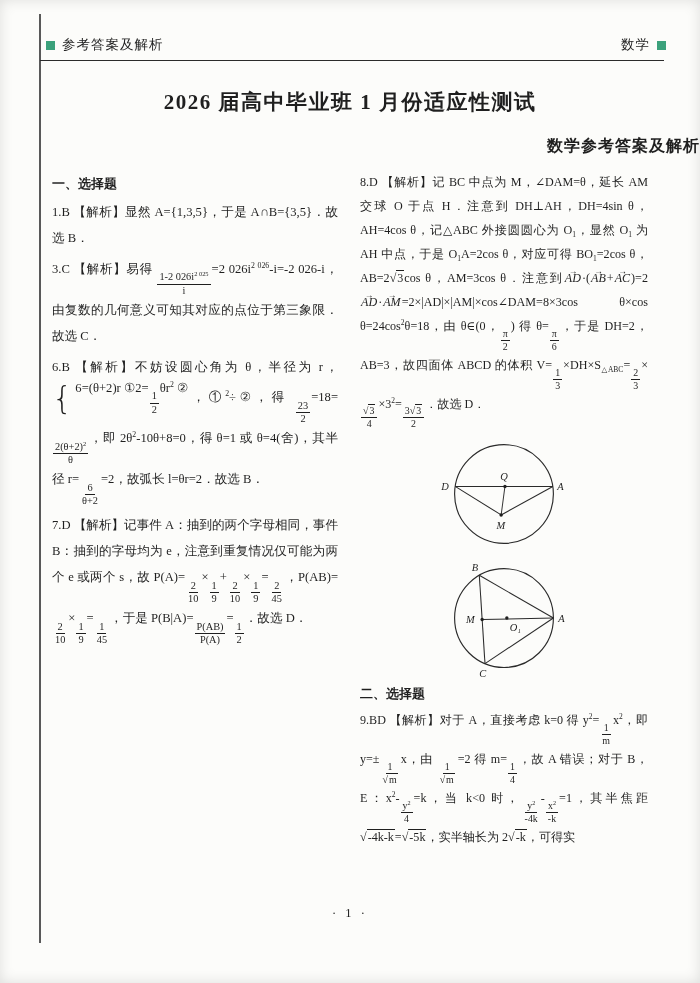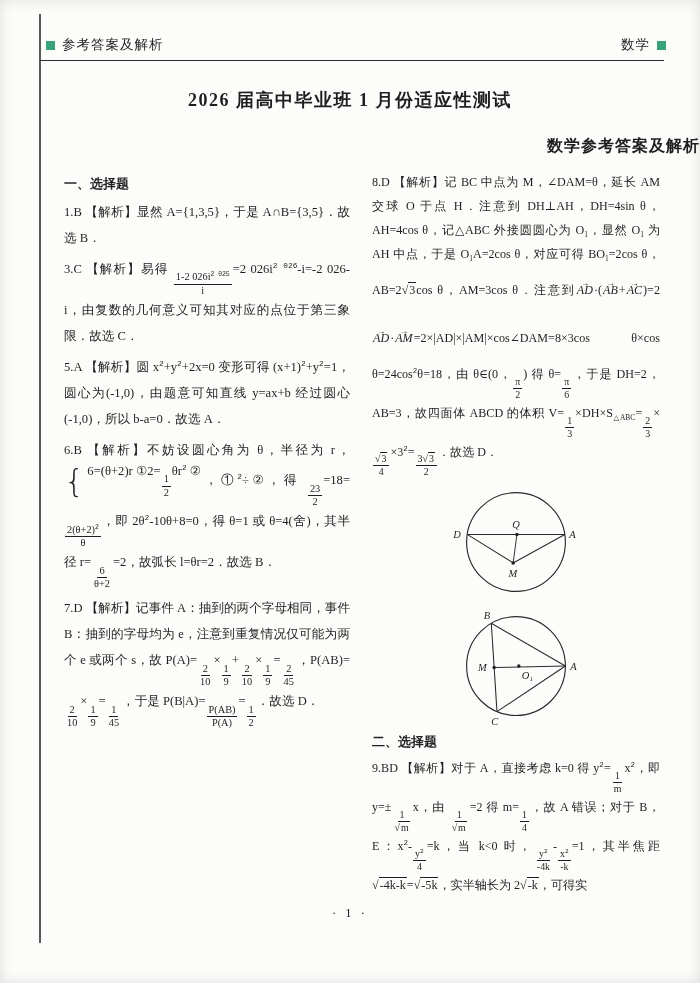--- a/index.html
+++ b/index.html
@@ -22,46 +22,46 @@
   .hdr {
     position:absolute; top:36px; left:46px; right:34px;
     display:flex; justify-content:space-between; align-items:center;
     font-size:13.5px; letter-spacing:1px;
   }
   .hdr-left,.hdr-right { display:flex; align-items:center; gap:7px; }
   .sq { width:9px; height:9px; background:var(--accent-green,#3ba17b); display:inline-block; }
   .rule { position:absolute; top:60px; left:40px; right:36px; border-top:1.4px solid var(--rule,#2b2b2b); }
   .doc-title {
     position:absolute; top:88px; left:0; width:100%;
-    text-align:center; font-size:18px; font-weight:bold; letter-spacing:1.5px;
+    text-align:center; font-size:21px; font-weight:bold; letter-spacing:1.5px;
   }
   .doc-subtitle {
     position:absolute; top:136px; left:0; width:100%;
     text-align:right; font-size:16px; font-weight:bold; letter-spacing:1px;
   }
   .columns {
-    position:absolute; top:170px; left:64px; width:596px;
+    position:absolute; top:170px; left:52px; width:596px;
     display:flex; gap:22px;
   }
   .col { text-align:justify; }
   .col-left  { width:286px; font-size:12.6px; line-height:26px; }
   .col-right { width:288px; font-size:12.1px; line-height:24px; }
   .section-head { font-weight:bold; font-size:13px; margin:1px 0 2px; }
   p.item { margin:0 0 5px; }
-  sup { font-size:.62em; vertical-align:super; line-height:0;font-family:Liberation Mono, monospace; }
+  sup { font-size:.62em; vertical-align:super; line-height:0; }
   sub { font-size:.62em; vertical-align:sub; line-height:0; }
   .frac {
     display:inline-flex; flex-direction:column; align-items:center;
     vertical-align:-0.7em; font-size:.82em; line-height:1.2; margin:0 1px;
   }
   .fn { border-bottom:1px solid currentColor; padding:0 2px; }
   .fd { padding:0 2px; }
   .sqrt { white-space:nowrap; }
   .sqa { border-top:1px solid currentColor; padding:0 1px; }
-  .vec { position:relative; display:inline-block; font-style:italic; margin:12px 1px; }
+  .vec { position:relative; display:inline-block; font-style:italic; margin:0 1px; }
   .vec::before {
     content:"→"; position:absolute; top:-0.85em; left:50%;
     transform:translateX(-50%); font-size:.7em; font-style:normal;
   }
   b.bv { font-style:italic; }
   .cases { display:inline-flex; align-items:center; vertical-align:middle; margin:1px 0; }
   .cb { font-size:32px; line-height:.9; margin-right:3px; font-weight:300;
         font-family:"DejaVu Sans",sans-serif; }
   .cr { display:inline-flex; flex-direction:row; row-gap:3px; line-height:1.25; text-align:left; }
   .figure { width:190px; margin:4px auto 2px; }
@@ -97,21 +97,20 @@
 
   <div class="columns">
 
     <div class="col col-left">
       <div class="section-head">一、选择题</div>
       <p class="item">1.B 【解析】显然 A={1,3,5}，于是 A∩B={3,5}．故选 B．</p>
       <p class="item">3.C 【解析】易得 <span class="frac">
             <span class="fn">1-2 026i<sup>2 025</sup></span>
             <span class="fd">i</span>
           </span>=2 026i<sup>2 026</sup>-i=-2 026-i，由复数的几何意义可知其对应的点位于第三象限．故选 C．</p>
-      <p class="item">5.A 【解析】圆 x<sup>2</sup>+y<sup>2</sup>+2x=0 变形可得 (x+1)<sup>2</sup>+y<sup>2</sup>=1，圆心为(-1,0)，由题意可知直线 y=ax+b 经过圆心(-1,0)，所以 b-a=0．故选 A．</p>
       <p class="item">6.B 【解析】不妨设圆心角为 θ，半径为 r，<span class="cases">
             <span class="cb">{</span>
             <span class="cr">
               <span>6=(θ+2)r ①</span>
               <span>2=<span class="frac">
                   <span class="fn">1</span>
                   <span class="fd">2</span>
                 </span>θr<sup>2</sup> ②</span>
             </span>
           </span>，①<sup>2</sup>÷②，得 <span class="frac">

